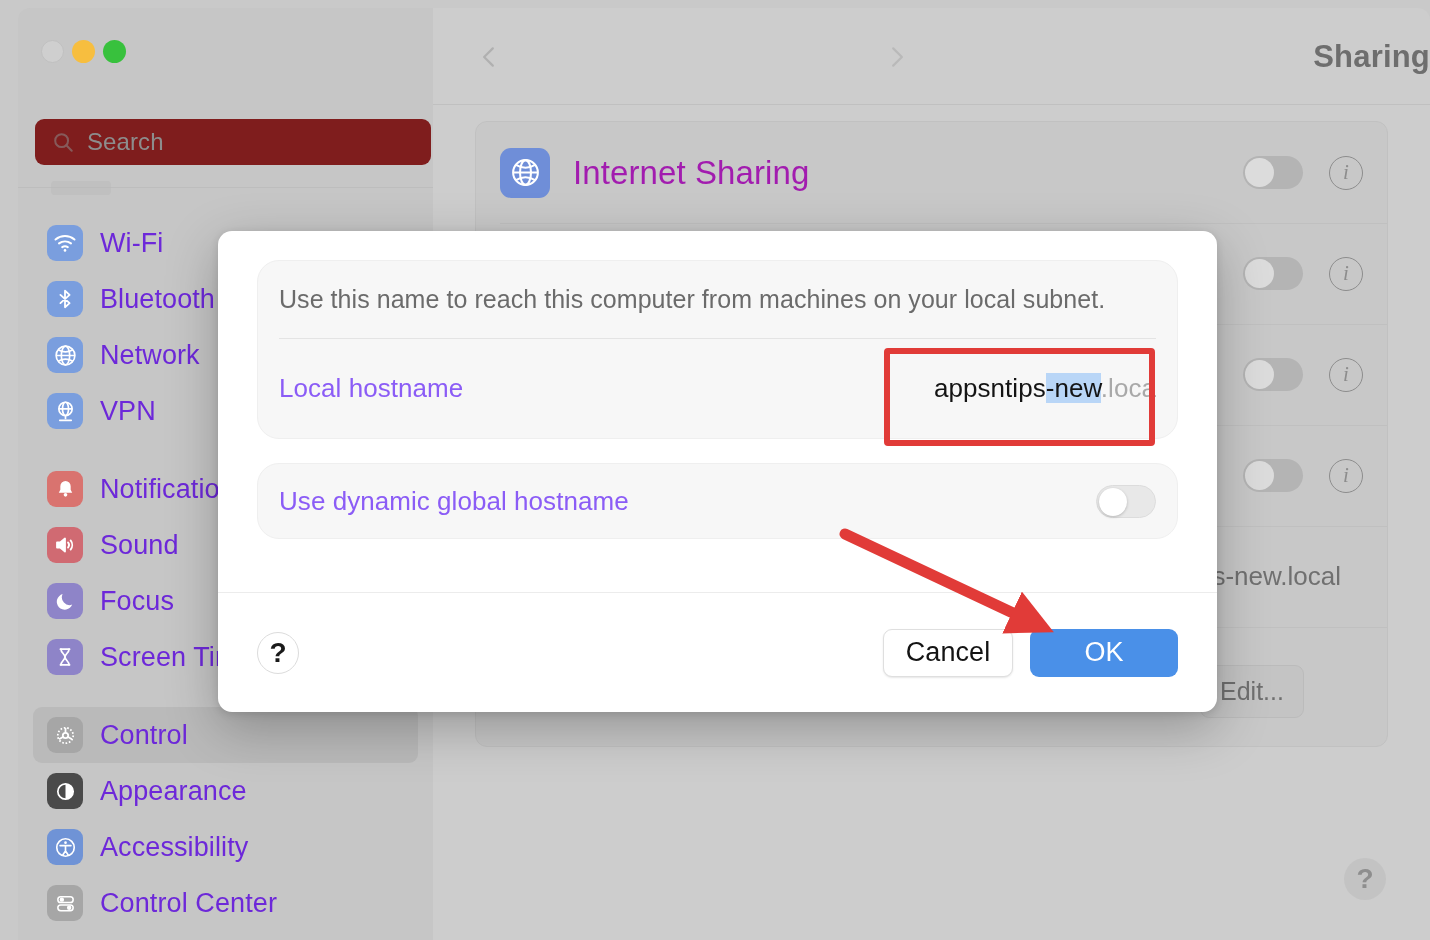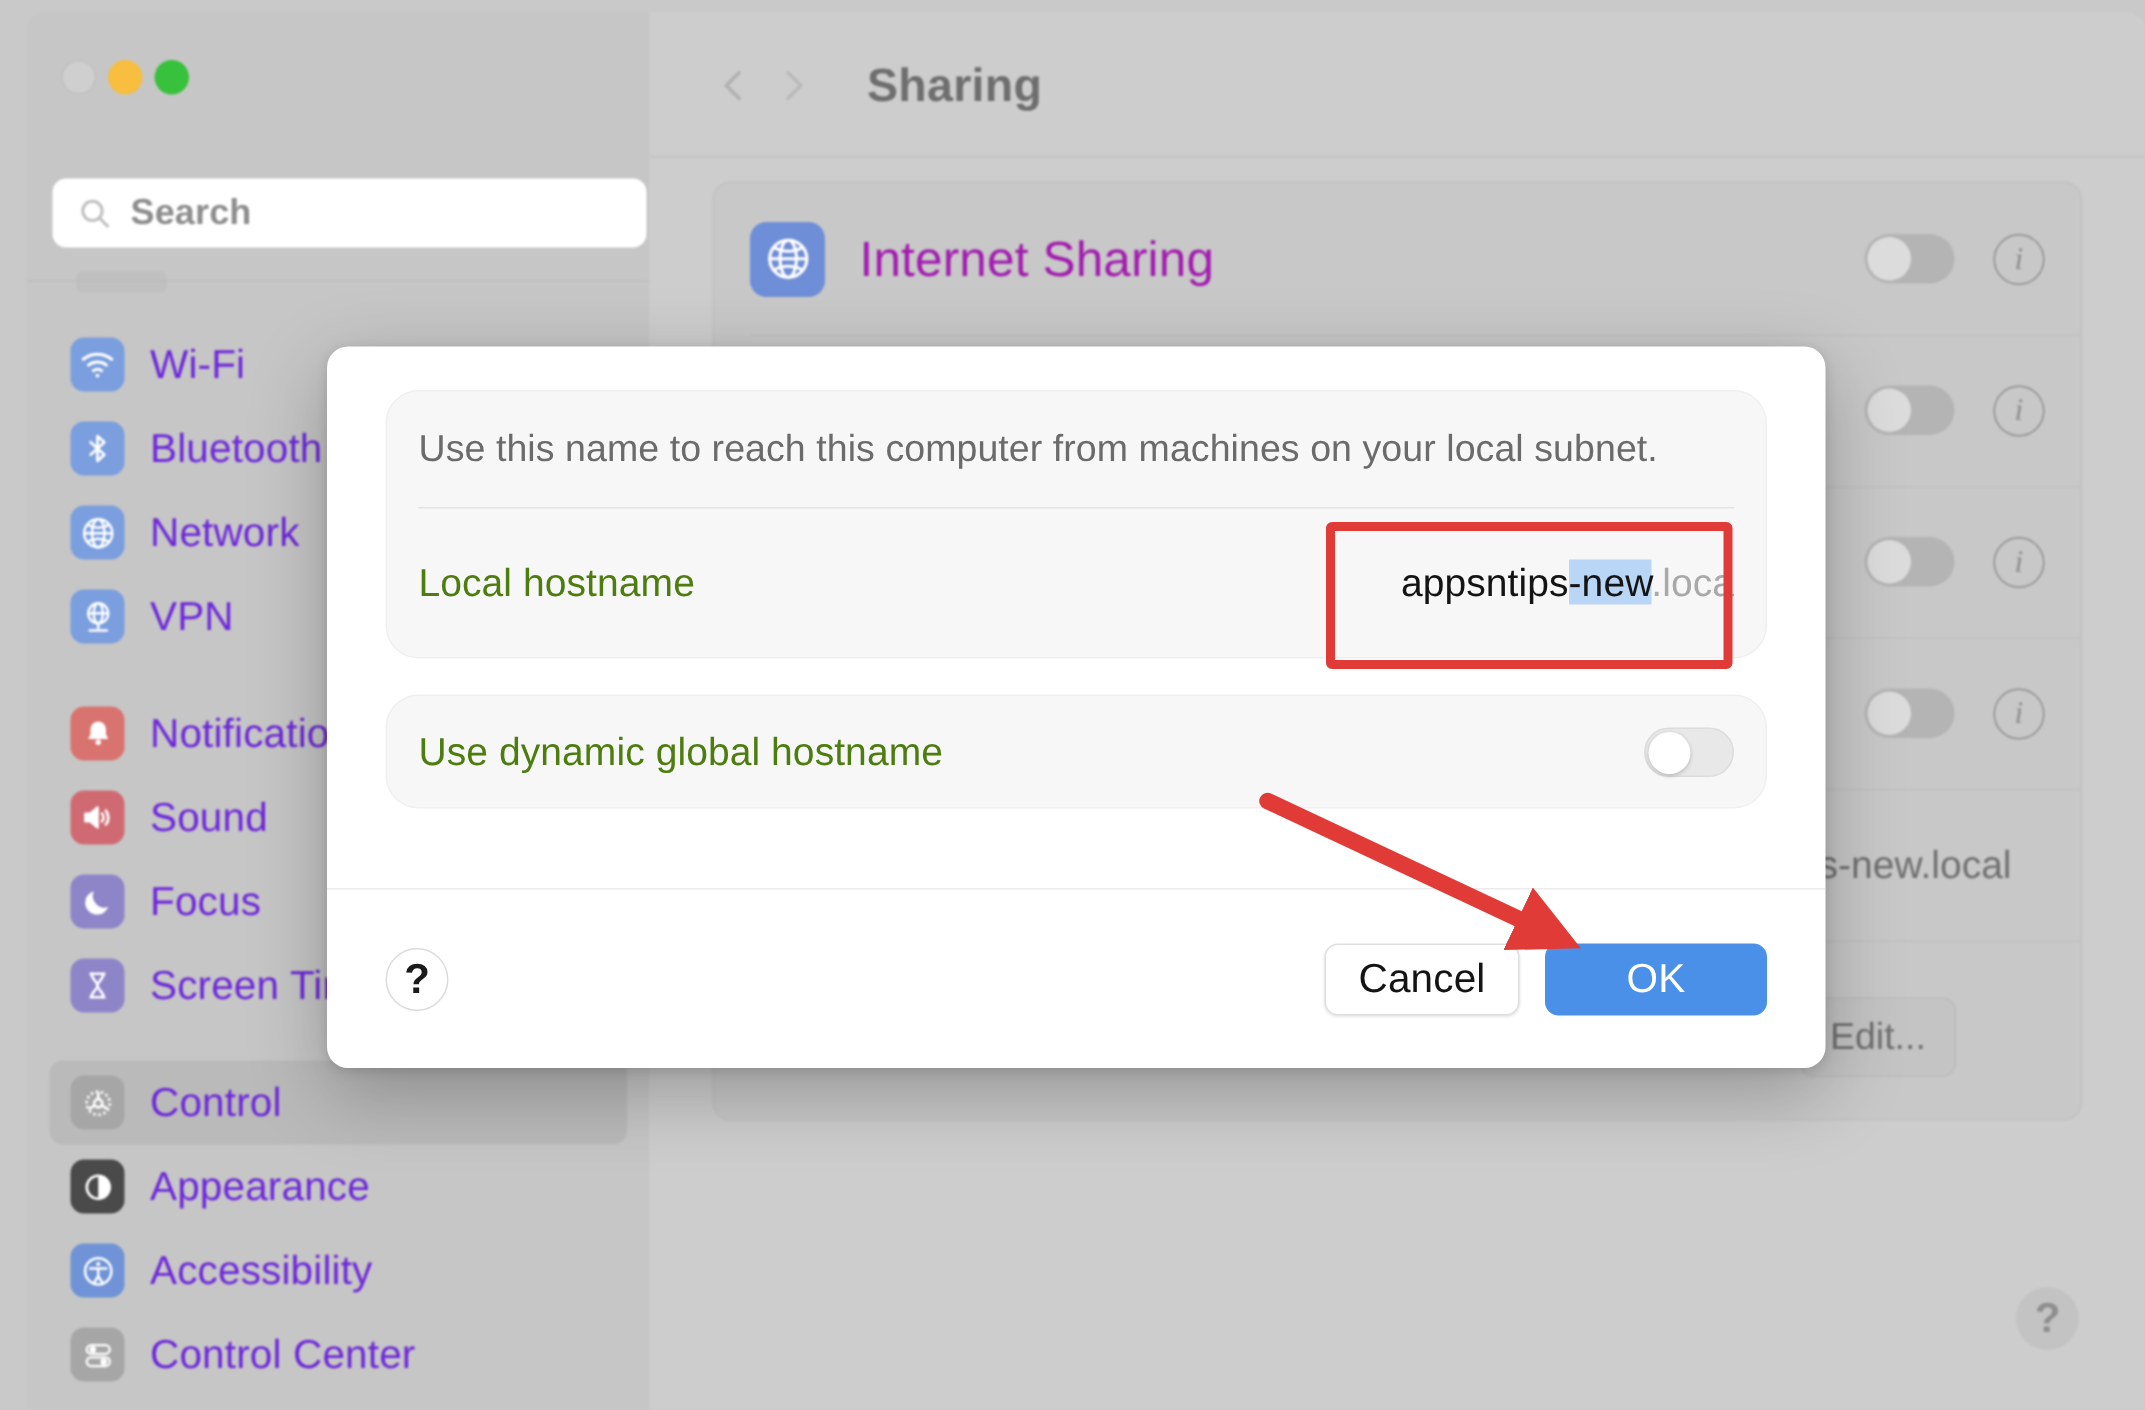--- a/index.html
+++ b/index.html
@@ -54,27 +54,26 @@
   .tl-red { background: #cfcfcf; border: 1px solid #c0c0c0; }
   .tl-yellow { background: #f7be3f; }
   .tl-green { background: #38c13d; }
 
   .search-box {
     position: absolute;
     left: 17px;
     top: 111px;
     width: 396px;
     height: 46px;
-    background: #ffffff;
+    background: #7f1d1d;
     border-radius: 9px;
     display: flex;
     align-items: center;
     padding-left: 17px;
     gap: 13px;
-    font-weight: bold;
   }
   .search-icon { width: 22px; height: 22px; flex: 0 0 22px; opacity: .55; }
   .search-placeholder {
     font-size: 24px;
     color: #8d8d8d;
     letter-spacing: .1px;
   }
 
   .sidebar-divider {
     position: absolute;
@@ -145,20 +144,21 @@
     position: relative;
   }
 
   .toolbar {
     height: 97px;
     display: flex;
     align-items: center;
     padding-left: 43px;
     gap: 14px;
     position: relative;
+    justify-content: space-between;
   }
   .toolbar::after {
     content:"";
     position:absolute;
     left:0; right:0; bottom:0;
     height:1px;
     background:#c0c0c0;
   }
   .chev {
     width: 26px; height: 30px;
@@ -334,21 +334,21 @@
     background: #e4e4e4;
   }
 
   .desc-text {
     font-size: 25px;
     color: #6b6b6b;
     letter-spacing: .05px;
   }
   .g-label {
     font-size: 26px;
-    color: #4d7c0f;
+    color: #8b5cf6;
     flex: 1;
     letter-spacing: .05px;
   }
 
   .hostname-wrap {
     position: relative;
     width: 272px;
     height: 46px;
     display: flex;
     align-items: center;

